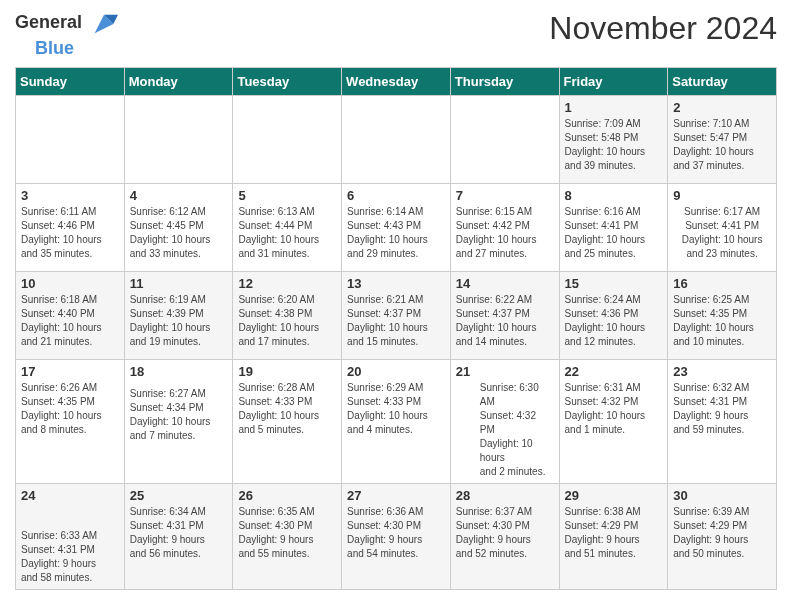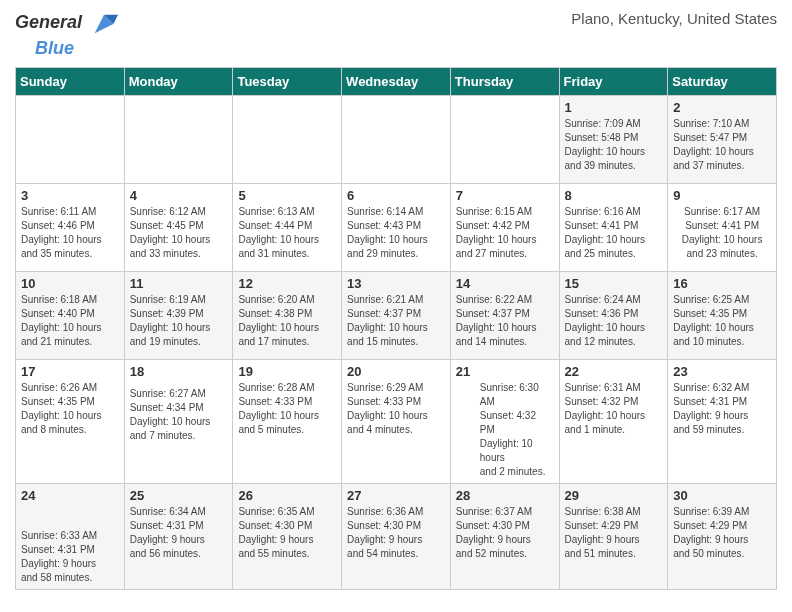--- a/index.html
+++ b/index.html
@@ -13,21 +13,20 @@
     .header-area {
       display: flex;
       justify-content: space-between;
       align-items: flex-start;
       margin-bottom: 8px;
     }
     .logo {
       display: flex;
       align-items: flex-start;
       gap: 2px;
-      font-style: italic;
     }
     .logo-text-general {
       font-size: 18px;
       font-weight: bold;
       color: #333;
     }
     .logo-text-blue {
       font-size: 18px;
       font-weight: bold;
       color: #4a90d9;
@@ -101,21 +100,21 @@
       <span class="logo-text-general">General</span>
       <svg class="logo-icon" viewBox="0 0 30 30" xmlns="http://www.w3.org/2000/svg" style="display:inline-block;vertical-align:middle;">
         <polygon points="5,25 15,5 25,15" fill="#4a90d9"></polygon>
         <polygon points="15,5 25,15 30,5" fill="#2a6db5"></polygon>
       </svg>
       <br>
       <span class="logo-text-blue" style="margin-left:20px;">Blue</span>
     </div>
   </div>
   <div class="title-area">
-    <div class="location-subtitle">Plano, Kentucky, United States</div>
+    <div class="month-title">November 2024</div>
   </div>
 </div>
 
 <table>
   <thead>
     <tr>
     <th>Sunday</th>
         <th>Monday</th>
         <th>Tuesday</th>
         <th>Wednesday</th>

